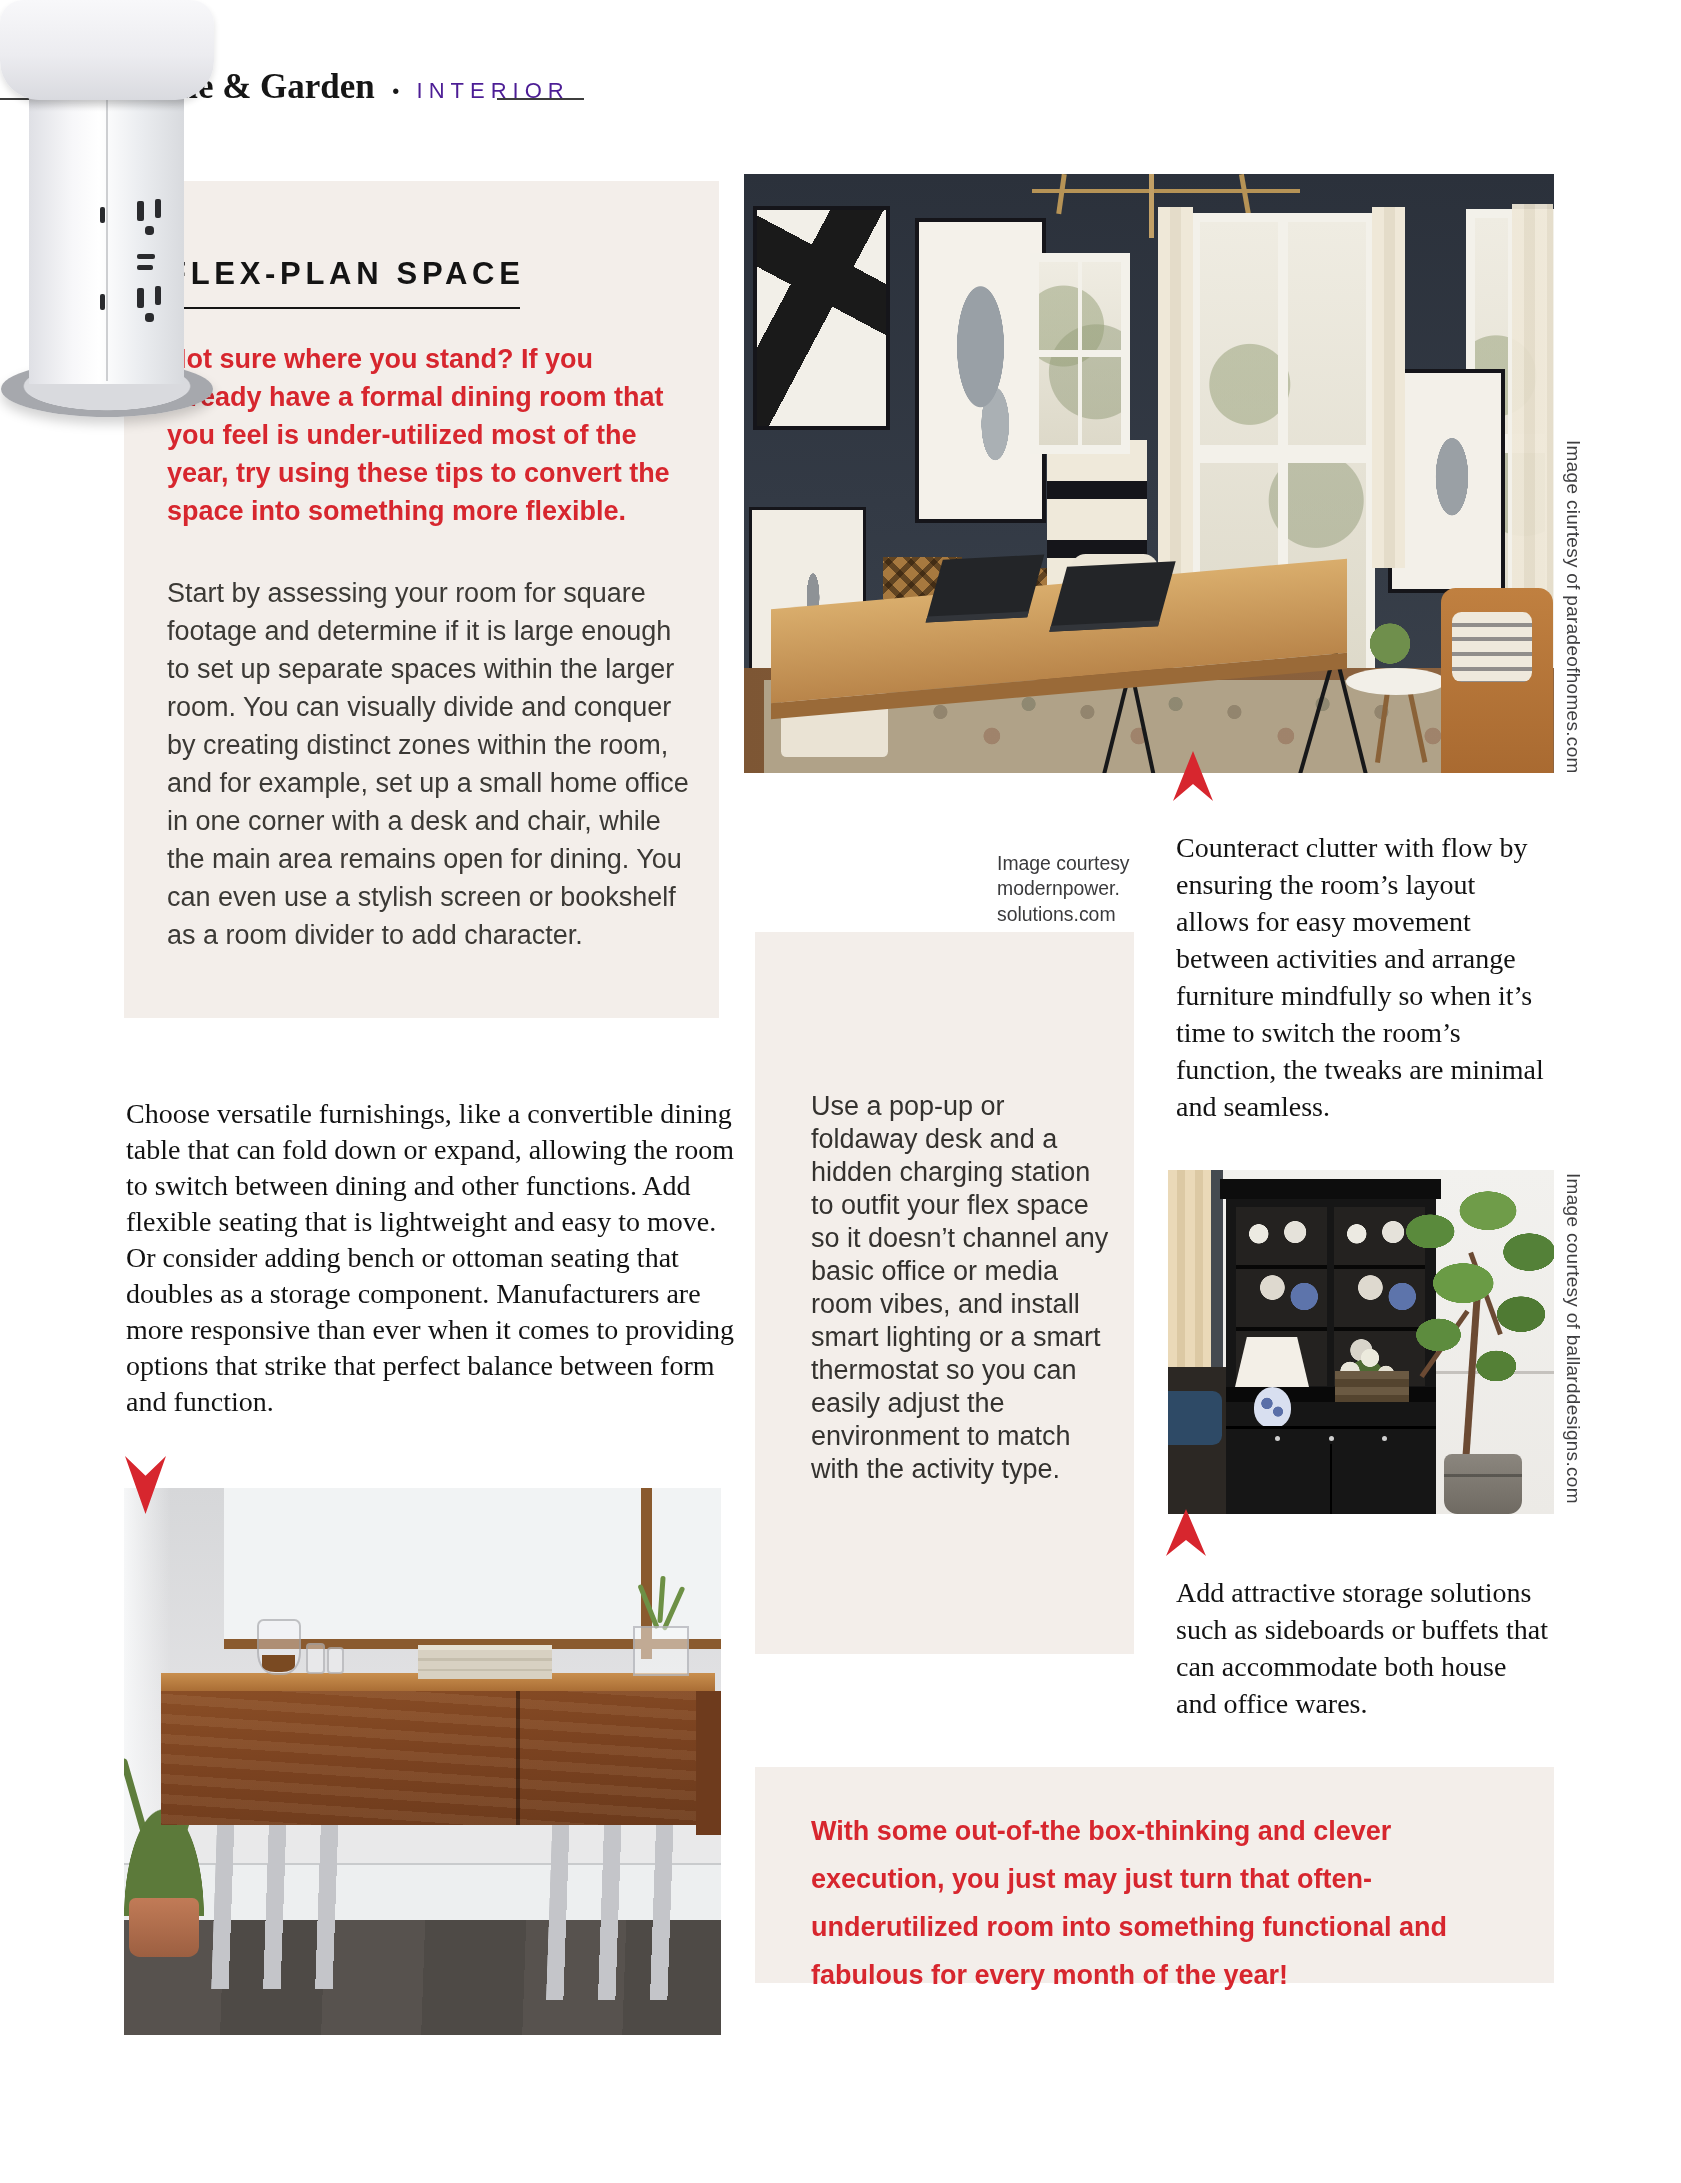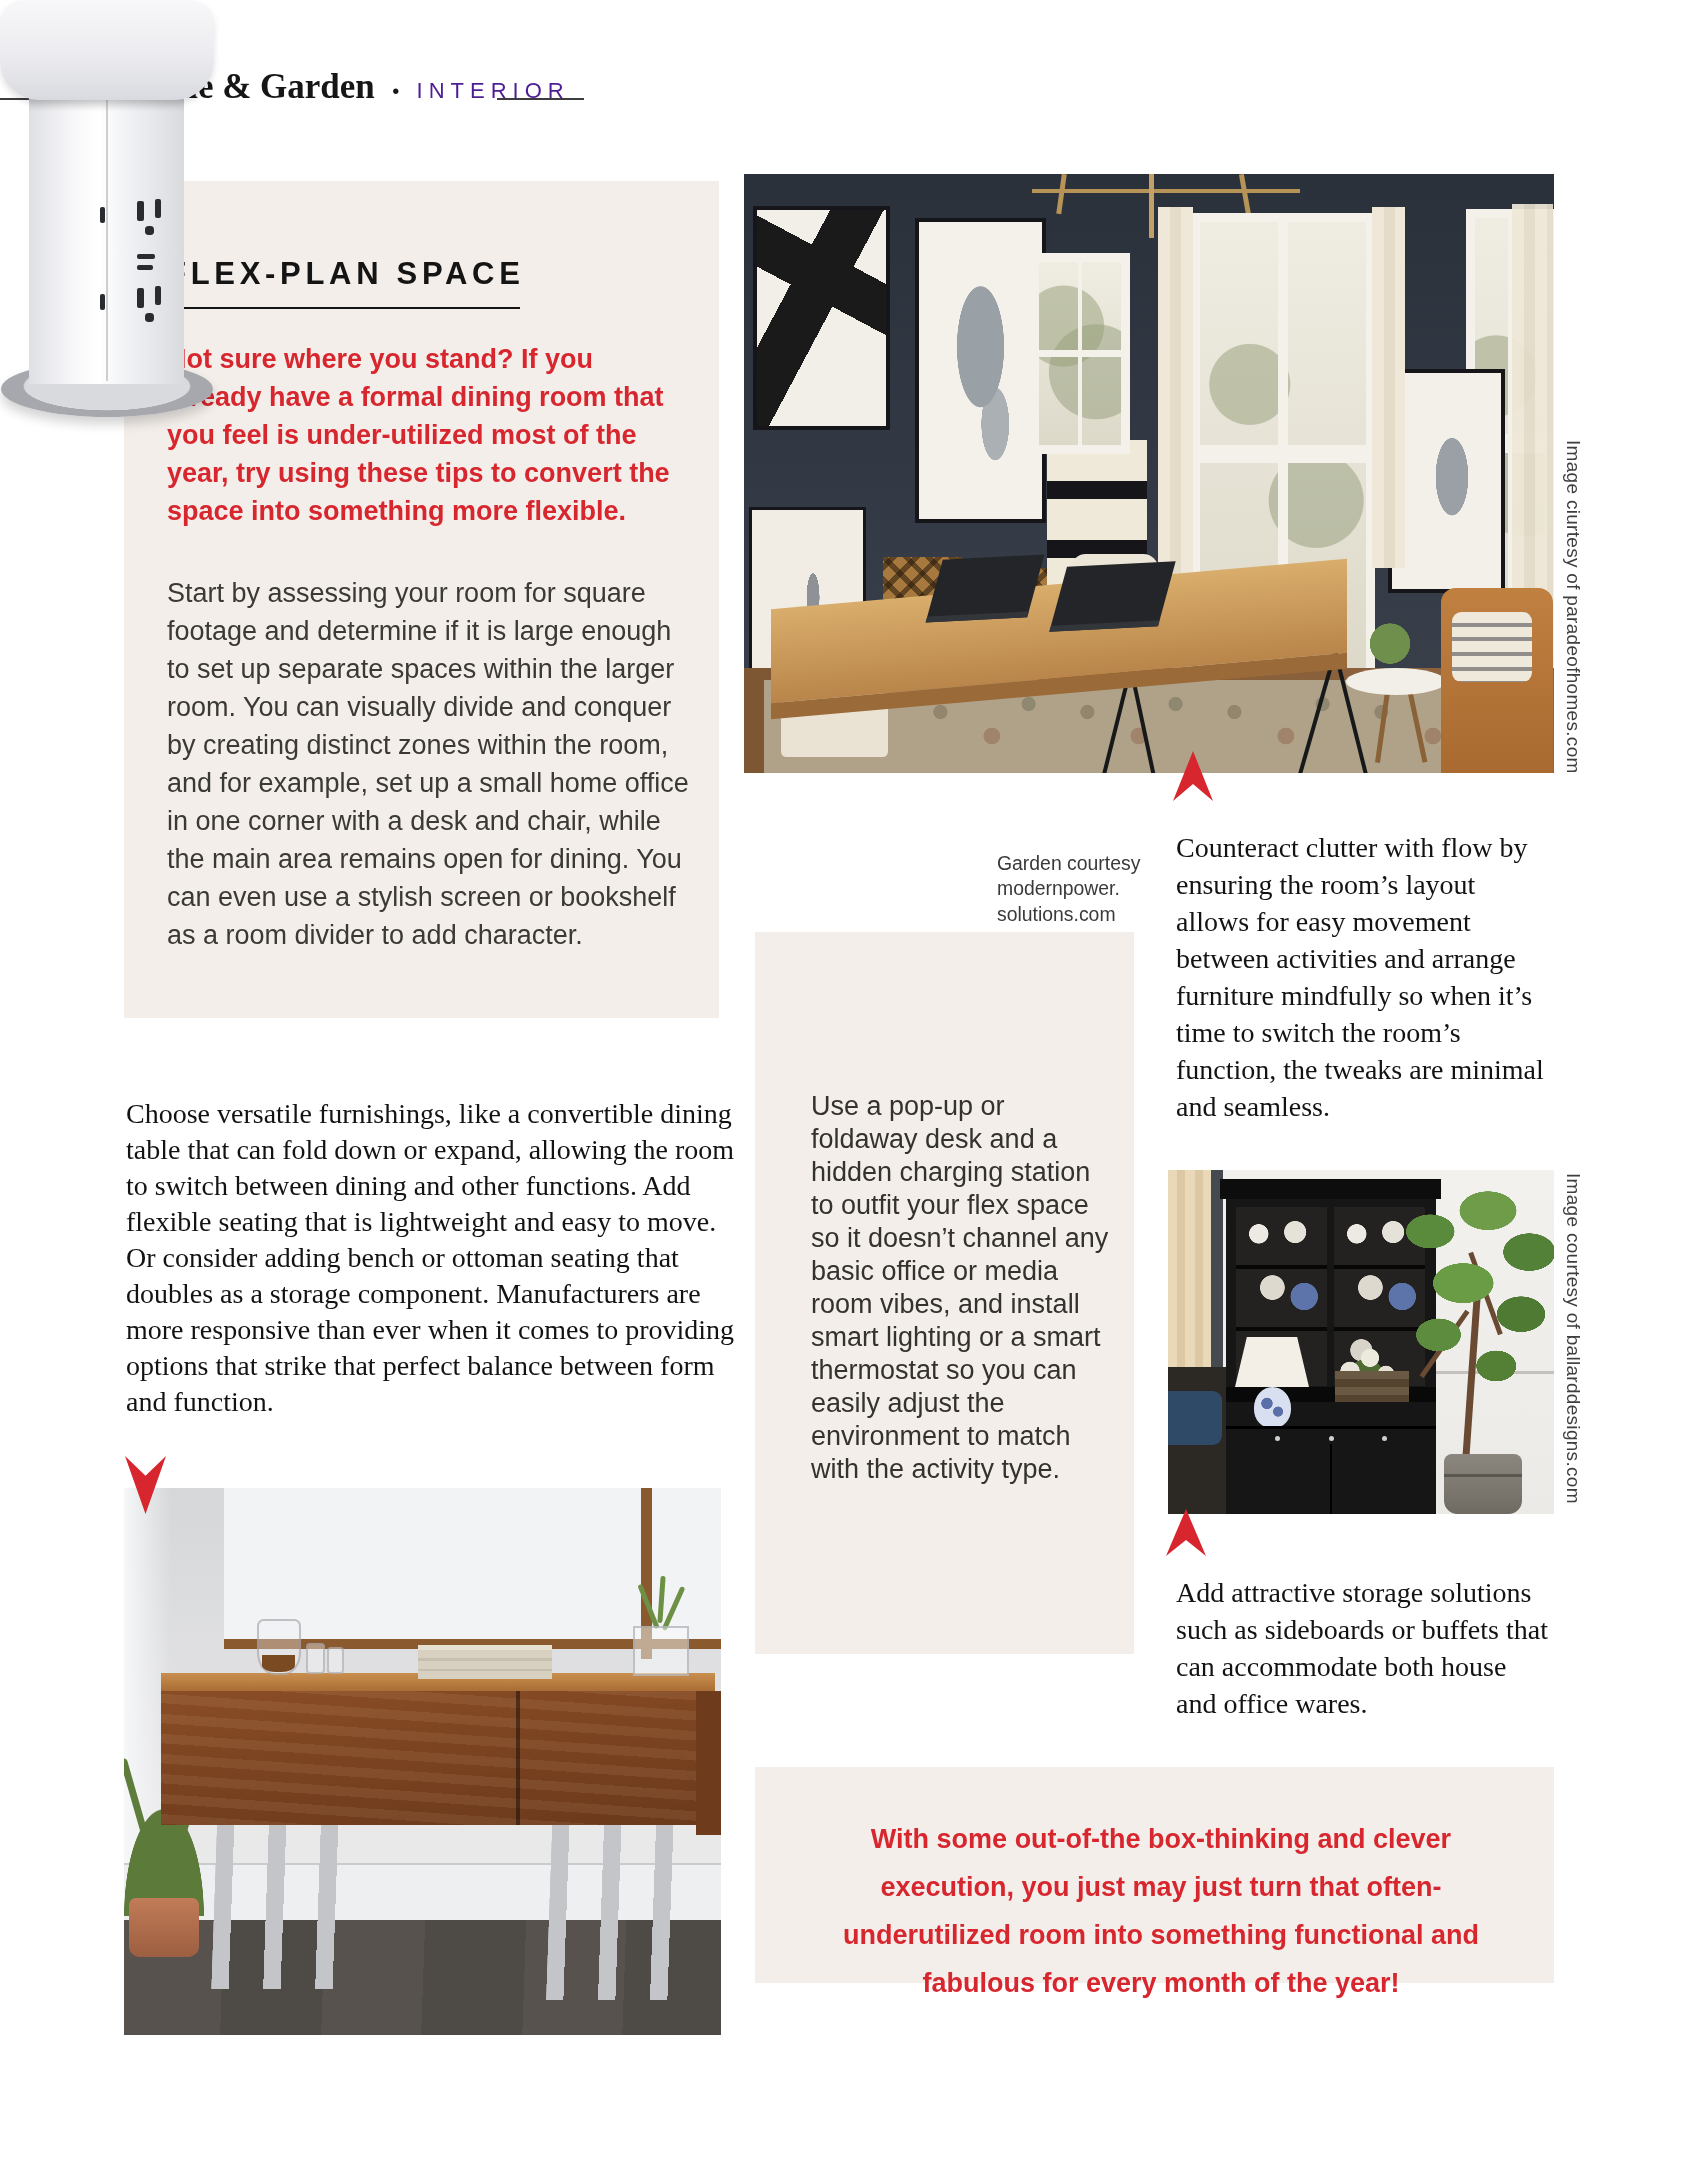--- a/index.html
+++ b/index.html
@@ -29,21 +29,21 @@
            line-height:36px; color:#131313; }
   .versatile  { left:126px;  top:1096px; width:626px; }
   .counteract { left:1176px; top:829px; width:368px; line-height:37px; }
   .storage    { left:1176px; top:1574px; width:376px; line-height:37px; }
   .popup { position:absolute; margin:0; left:811px; top:1090px; width:300px;
            font-size:27px; line-height:33px; color:#34322f; }
 
   .mid-box    { position:absolute; left:755px; top:932px; width:379px; height:722px; background:var(--beige); }
   .bottom-box { position:absolute; left:755px; top:1767px; width:799px; height:216px;
                 background:var(--beige); box-sizing:border-box; padding:40px 43px 0 56px; }
-  .closing { margin:8px; font-size:27px; line-height:48px; font-weight:700; color:var(--red);text-align:center; }
+  .closing { margin:0; font-size:27px; line-height:48px; font-weight:700; color:var(--red); }
 
   
   .vcap { position:absolute; writing-mode:vertical-rl; font-size:19px; color:#3e3e40; letter-spacing:0.3px; }
   .vcap1 { left:1562px; top:440px; }
   .vcap2 { left:1562px; top:1173px; }
   .cap-modern { position:absolute; left:997px; top:851px; width:175px;
                 font-size:19.4px; line-height:25.4px; color:#3a3a3c; z-index:7; }
 
   
   .arrow { position:absolute; background:var(--red); z-index:8; }
@@ -322,21 +322,21 @@
     <div class="p-slot p-s2"></div>
     <div class="p-slot p-g1"></div>
     <div class="p-slot p-u1"></div>
     <div class="p-slot p-u2"></div>
     <div class="p-slot p-s3"></div>
     <div class="p-slot p-s4"></div>
     <div class="p-slot p-g2"></div>
     <div class="p-slot p-s5"></div>
     <div class="p-slot p-s6"></div>
   </div>
-  <div class="cap-modern">Garden courtesy modernpower. solutions.com</div>
+  <div class="cap-modern">Image courtesy modernpower. solutions.com</div>
 
   <div class="arrow arrow-up a1"></div>
   <div class="arrow arrow-down a2"></div>
   <div class="arrow arrow-up a3"></div>
 
   <p class="serif counteract">Counteract clutter with flow by ensuring the room’s layout allows for easy movement between activities and arrange furniture mindfully so when it’s time to switch the room’s function, the tweaks are minimal and seamless.</p>
   <p class="popup">Use a pop-up or foldaway desk and a hidden charging station to outfit your flex space so it doesn’t channel any basic office or media room vibes, and install smart lighting or a smart thermostat so you can easily adjust the environment to match with the activity type.</p>
   <p class="serif versatile">Choose versatile furnishings, like a convertible dining table that can fold down or expand, allowing the room to switch between dining and other functions. Add flexible seating that is lightweight and easy to move. Or consider adding bench or ottoman seating that doubles as a storage component. Manufacturers are more responsive than ever when it comes to providing options that strike that perfect balance between form and function.</p>
   <p class="serif storage">Add attractive storage solutions such as sideboards or buffets that can accommodate both house and office wares.</p>
 

